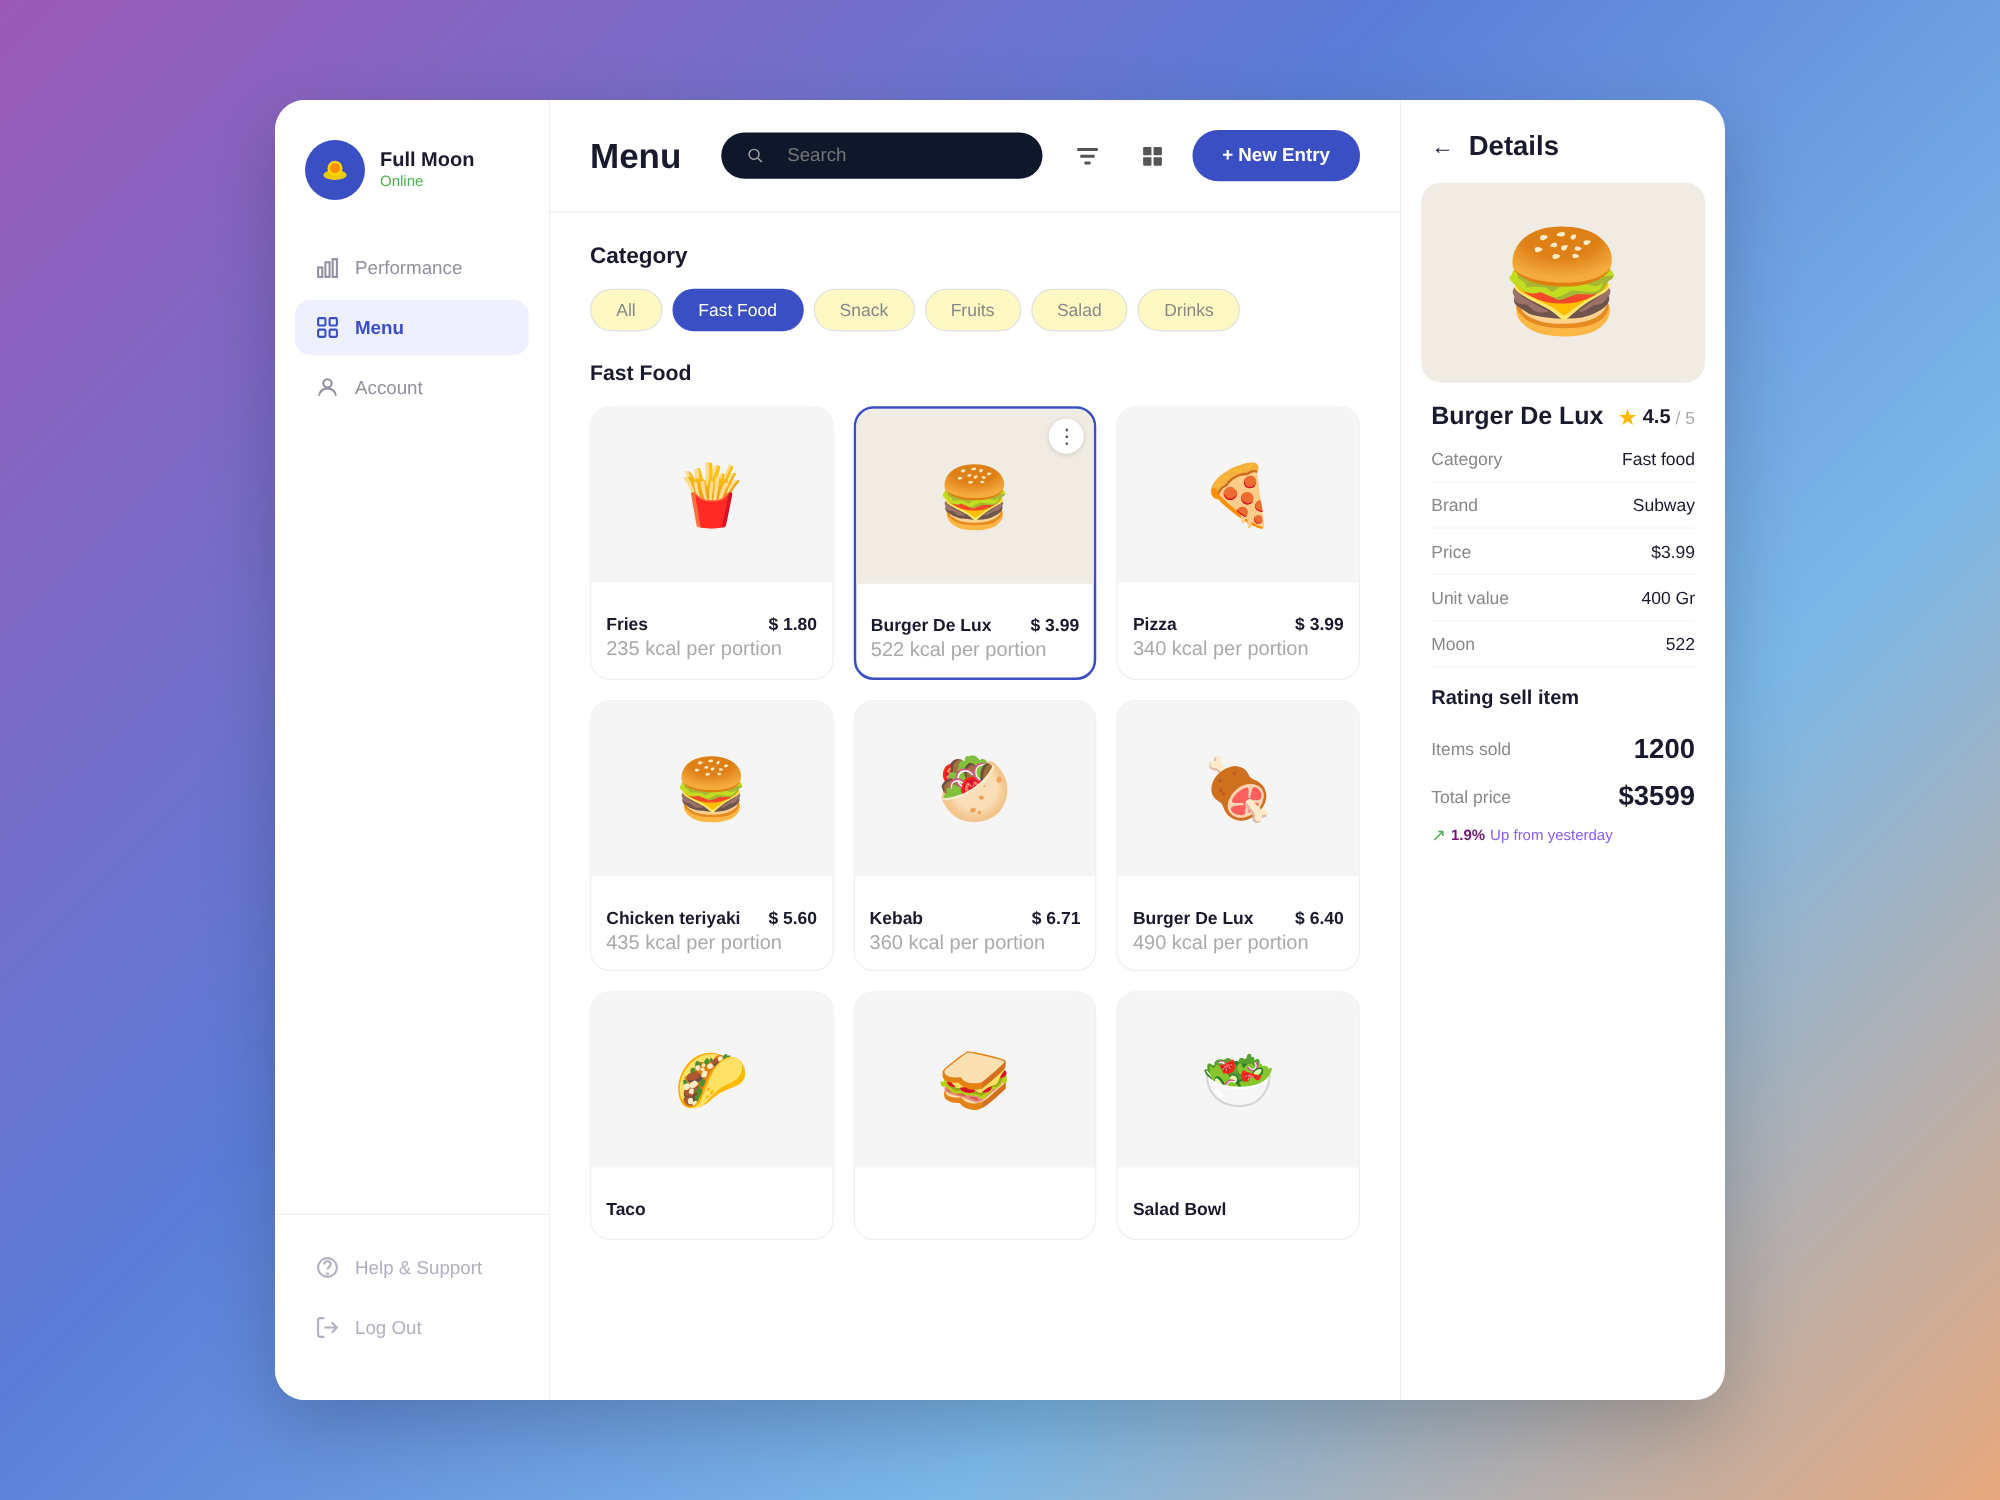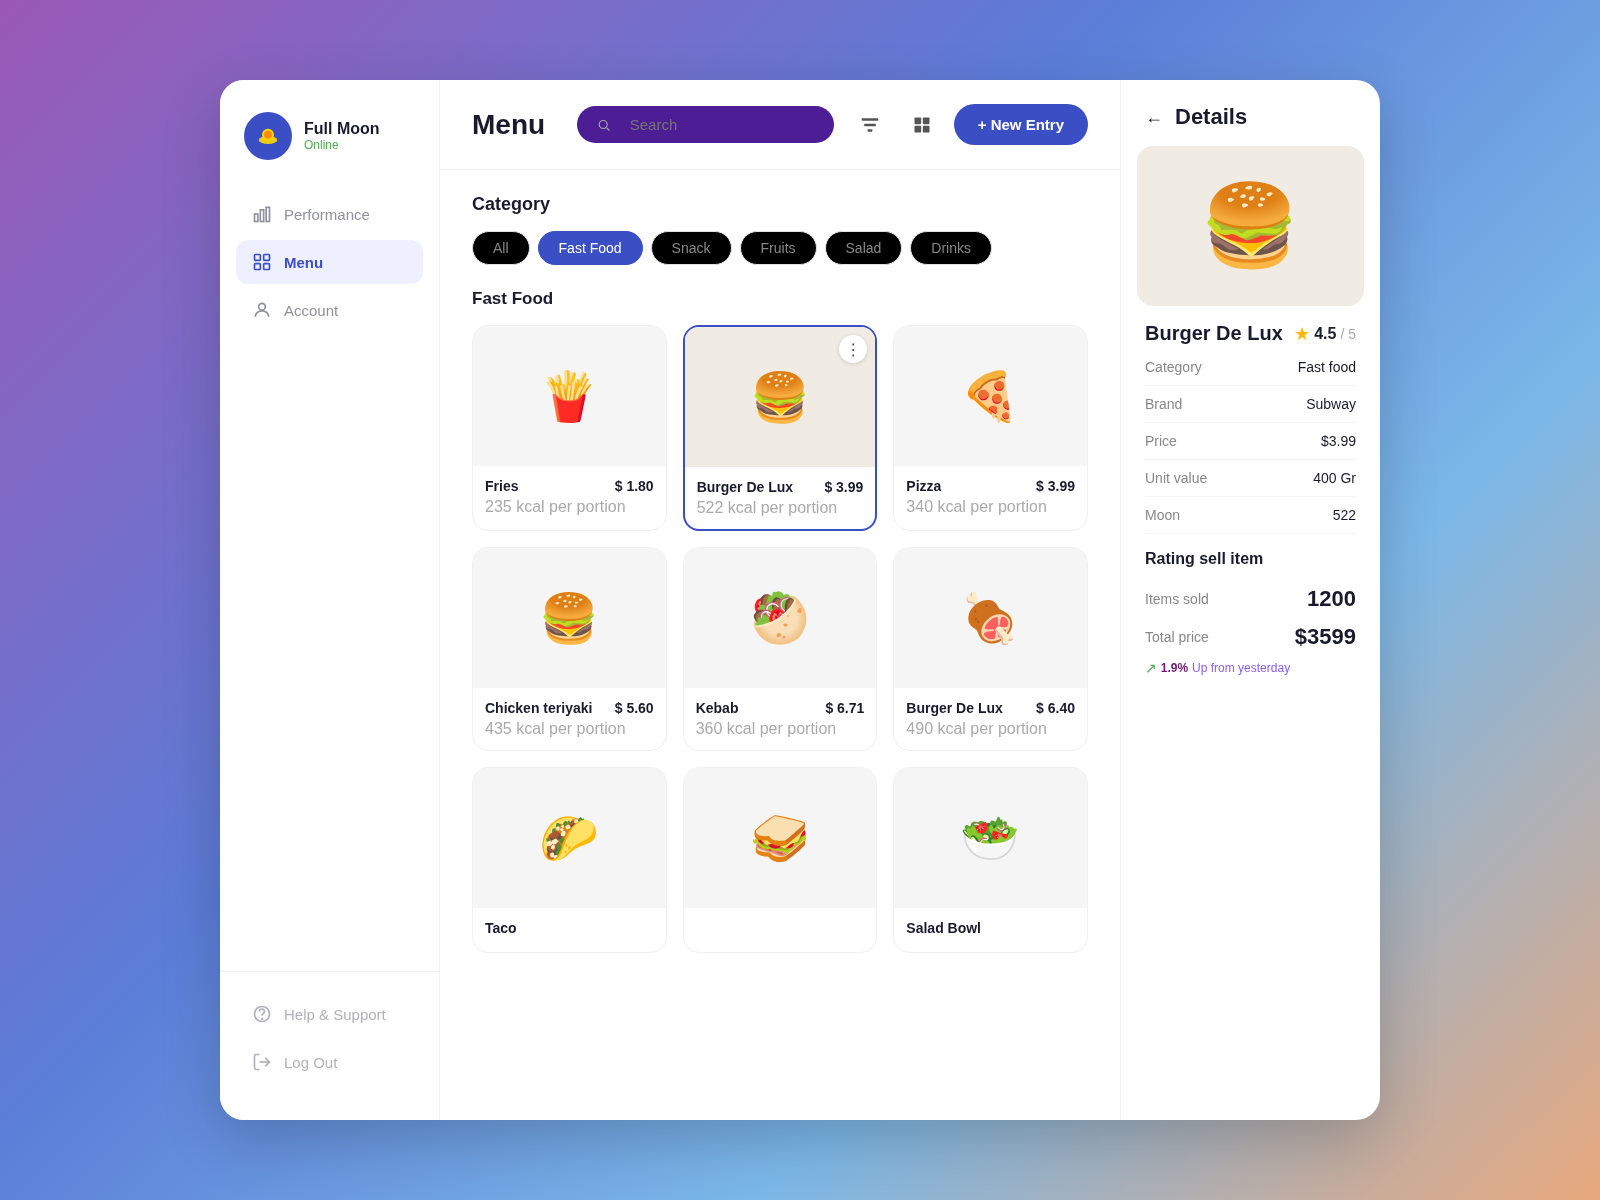--- a/index.html
+++ b/index.html
@@ -95,23 +95,22 @@
     }
     .main-title {
       font-size: 28px;
       font-weight: 800;
       color: #1a1a2e;
       margin-right: 16px;
     }
     .search-box {
       flex: 1;
       display: flex;
-      align-items: center;
       gap: 19px;
-      background: #4c1d95;
+      background: #0f172a;
       border-radius: 50px;
       padding: 10px 20px;
       max-width: 340px;
     }
     .search-box input {
       border: none;
       background: transparent;
       font-size: 15px;
       color: #888;
       outline: none;
@@ -144,21 +143,21 @@
     }
 
     .menu-body { flex: 1; overflow-y: auto; padding: 24px 32px; }
     .category-section { margin-bottom: 24px; }
     .section-label { font-size: 18px; font-weight: 700; color: #1a1a2e; margin-bottom: 16px; }
     .category-tabs { display: flex; gap: 8px; flex-wrap: wrap; }
     .cat-tab {
       padding: 8px 20px;
       border-radius: 50px;
       border: 1px solid #e0e0e0;
-      background: #000000;
+      background: #fef9c3;
       font-size: 14px;
       font-weight: 500;
       color: #888;
       cursor: pointer;
     }
     .cat-tab.active {
       background: #3b4fc4;
       color: white;
       border-color: #3b4fc4;
     }
@@ -193,21 +192,21 @@
       height: 28px;
       display: flex;
       align-items: center;
       justify-content: center;
       font-size: 16px;
       color: #444;
       box-shadow: 0 1px 4px rgba(0,0,0,0.15);
       cursor: pointer;
     }
     .food-card-info { padding: 12px; }
-    .food-card-row { display: flex; justify-content: space-between; align-items: flex-start; margin-bottom: 4px; }
+    .food-card-row { display: flex; justify-content: space-between; align-items: flex-start; margin-bottom: 4px; margin-top: 13px; }
     .food-card-name { font-weight: 700; font-size: 14px; color: #1a1a2e; }
     .food-card-price { font-weight: 700; font-size: 14px; color: #1a1a2e; }
     .food-card-kcal { font-size: 16px; color: #aaa; }
 
     
     .details-panel {
       width: 260px;
       min-width: 260px;
       border-left: 1px solid #f0f0f0;
       display: flex;

